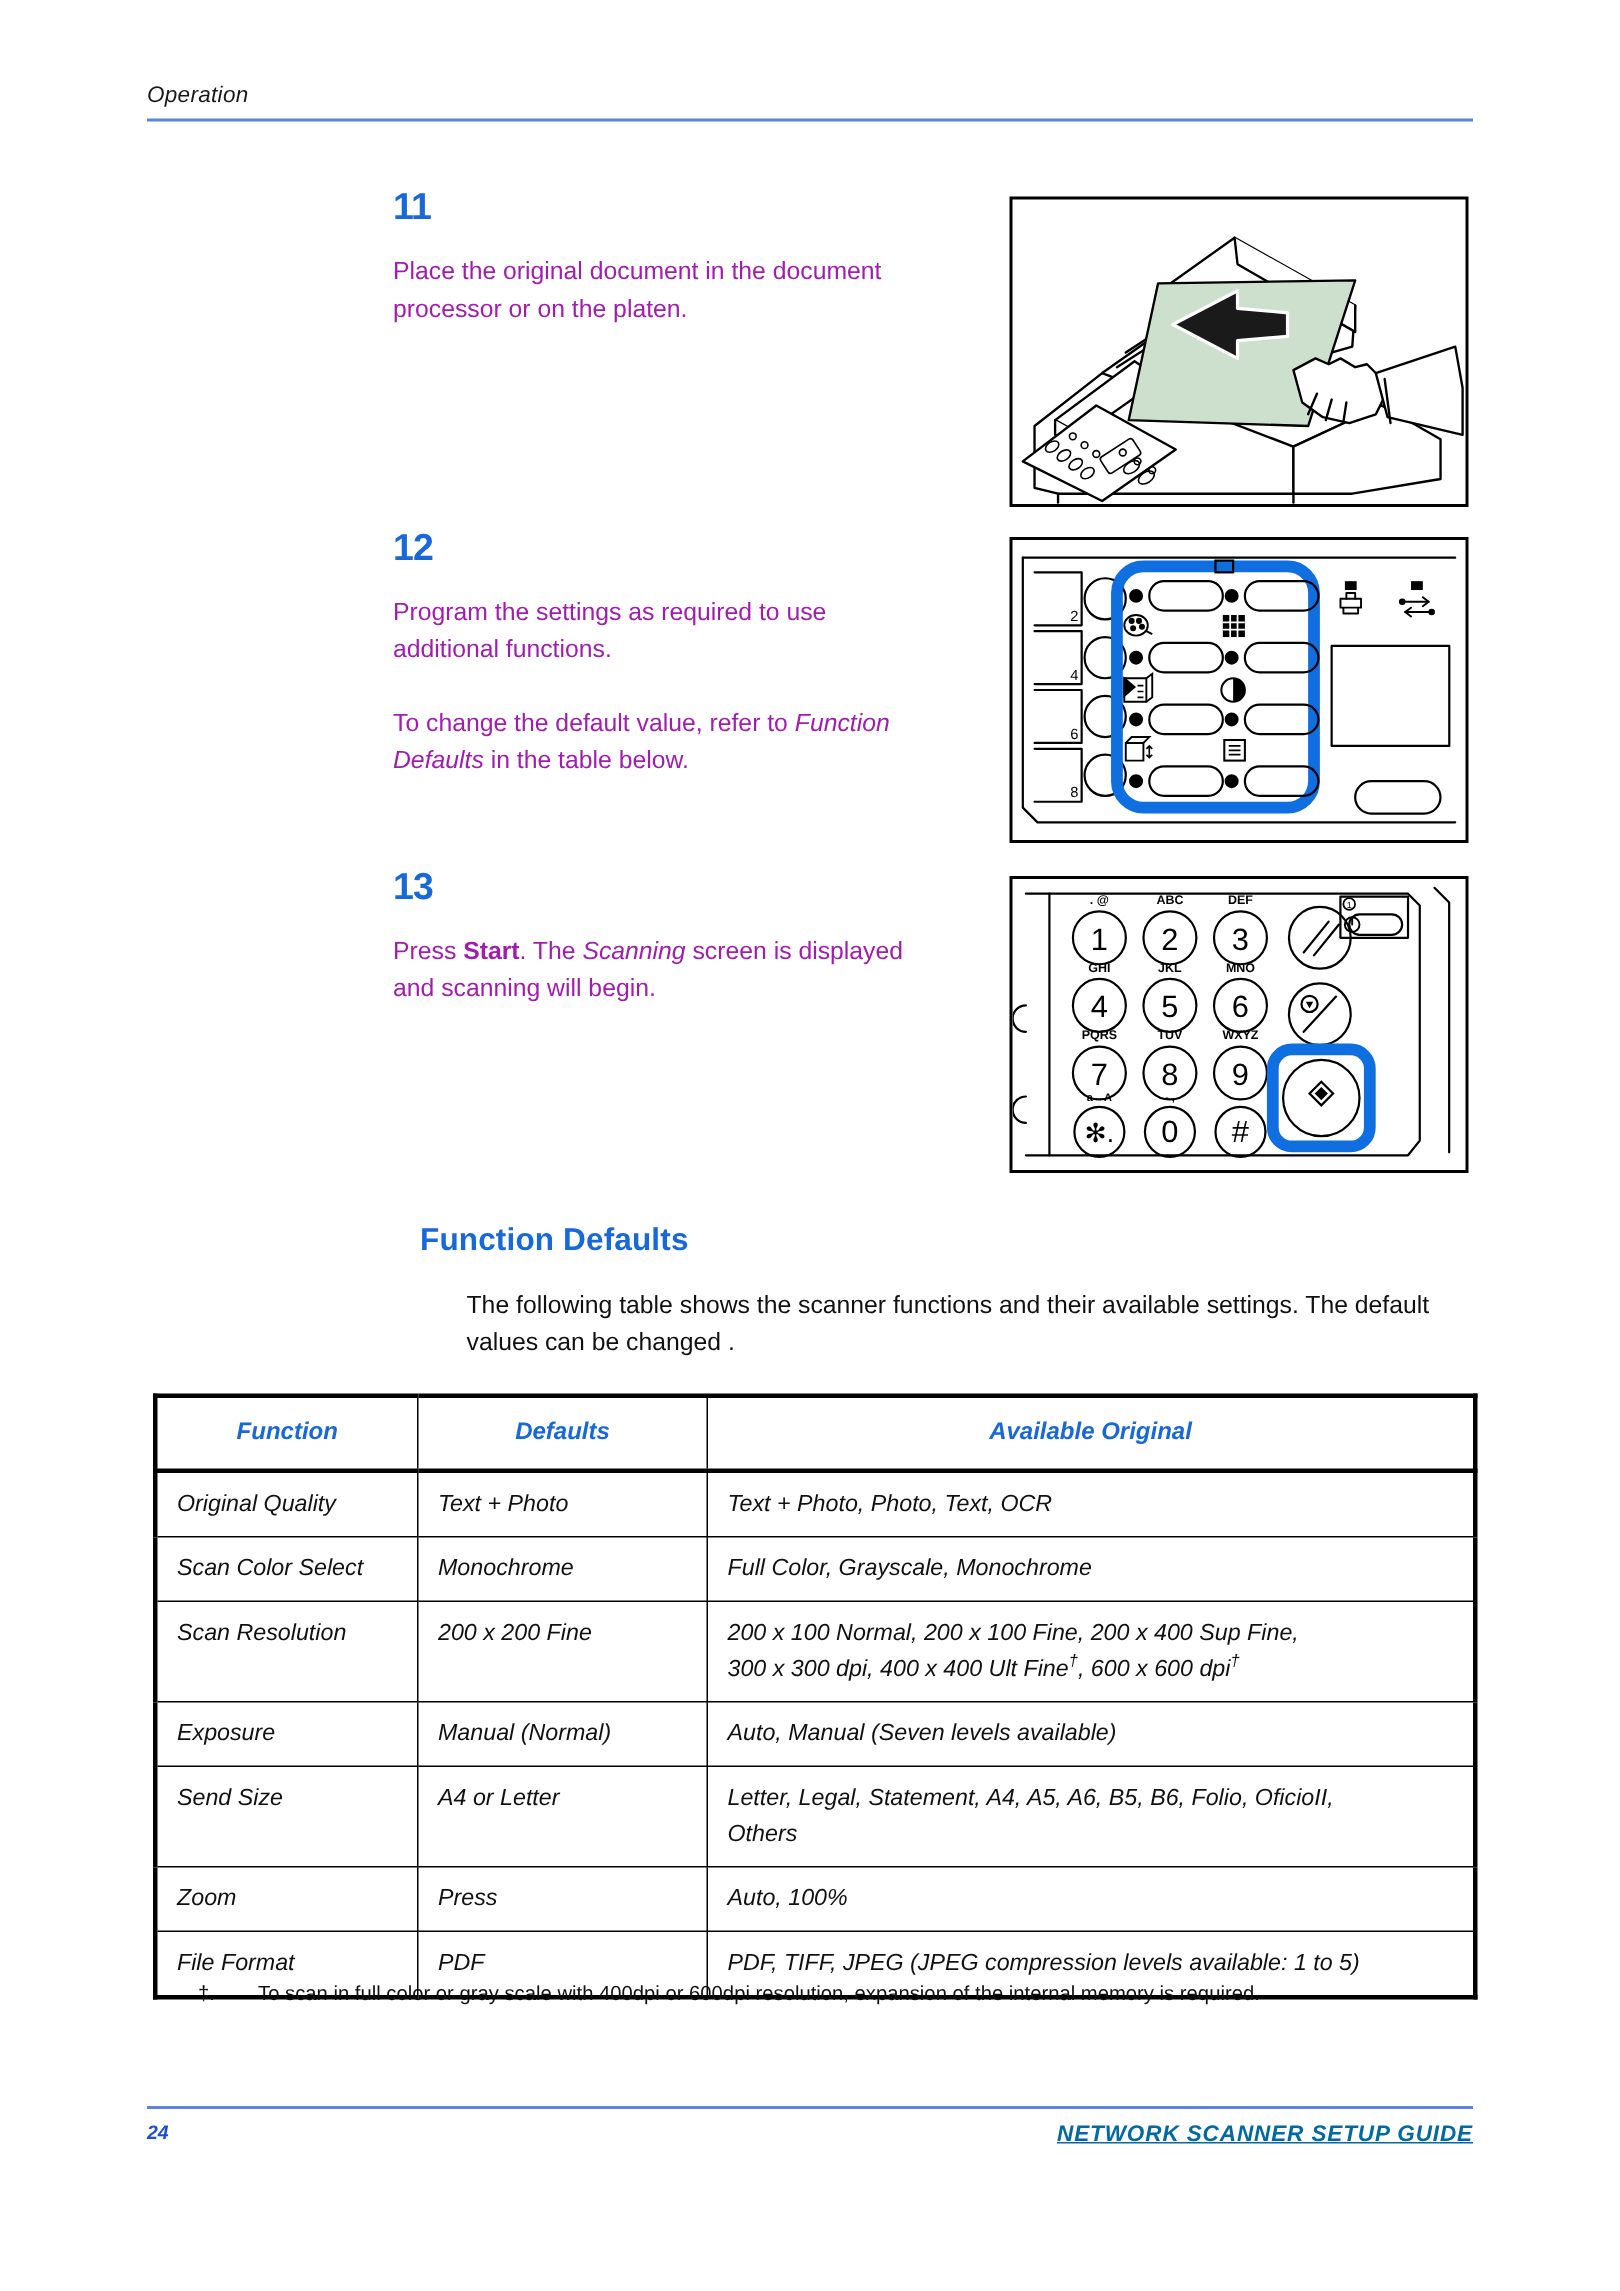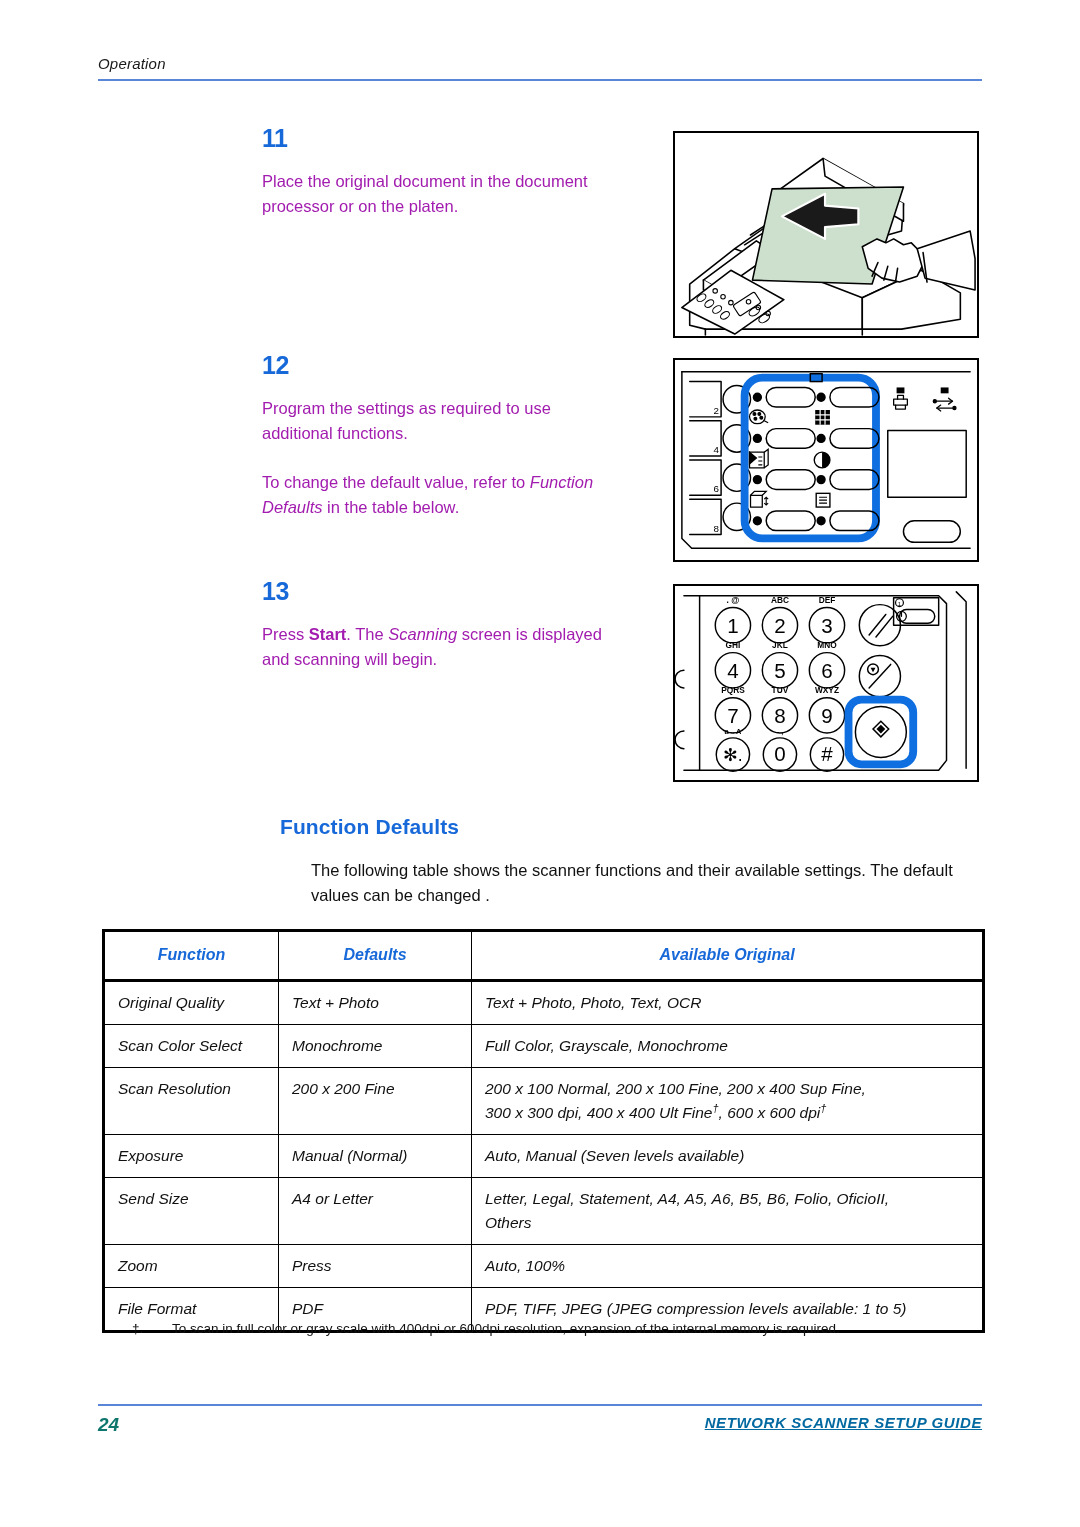--- a/index.html
+++ b/index.html
@@ -162,24 +162,24 @@
     left: 98px;
     top: 1404px;
     width: 884px;
     height: 2px;
     background: #5a86d8;
   }
   .footer-page {
     position: absolute;
     left: 98px;
     top: 1414px;
-    font-size: 19px;
+    font-size: 13px;
     font-style: italic;
     font-weight: bold;
-    color: #0f766e;
+    color: #1d4ed8;
   }
   .footer-guide {
     position: absolute;
     right: 98px;
     top: 1414px;
     font-size: 15px;
     font-style: italic;
     font-weight: bold;
     letter-spacing: 0.6px;
     color: #0369a1;

